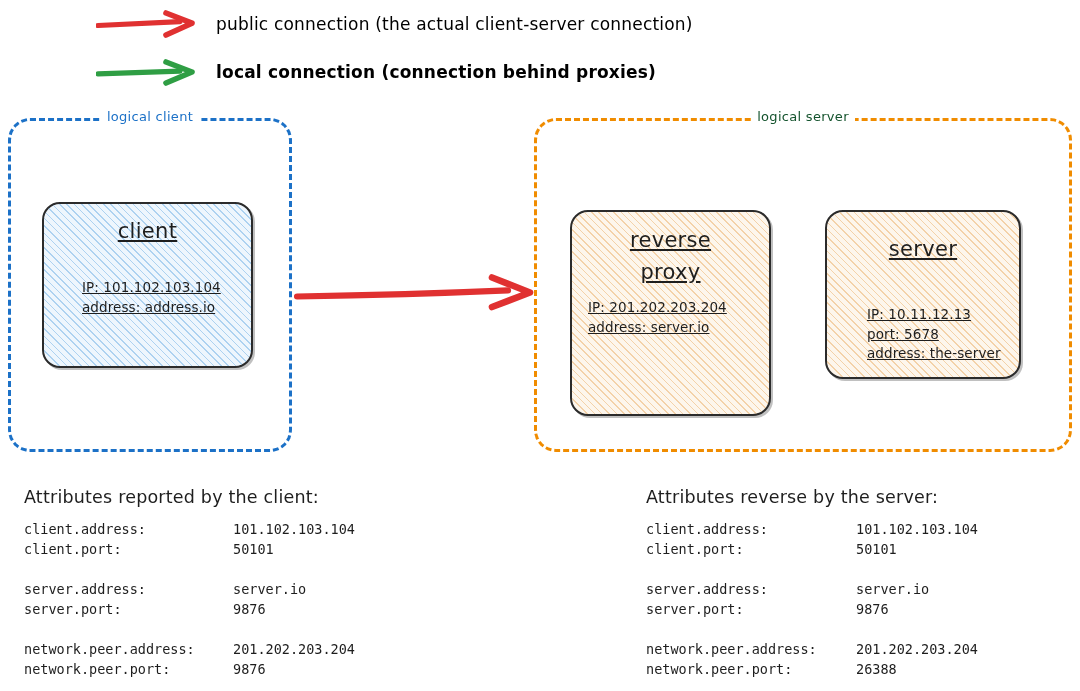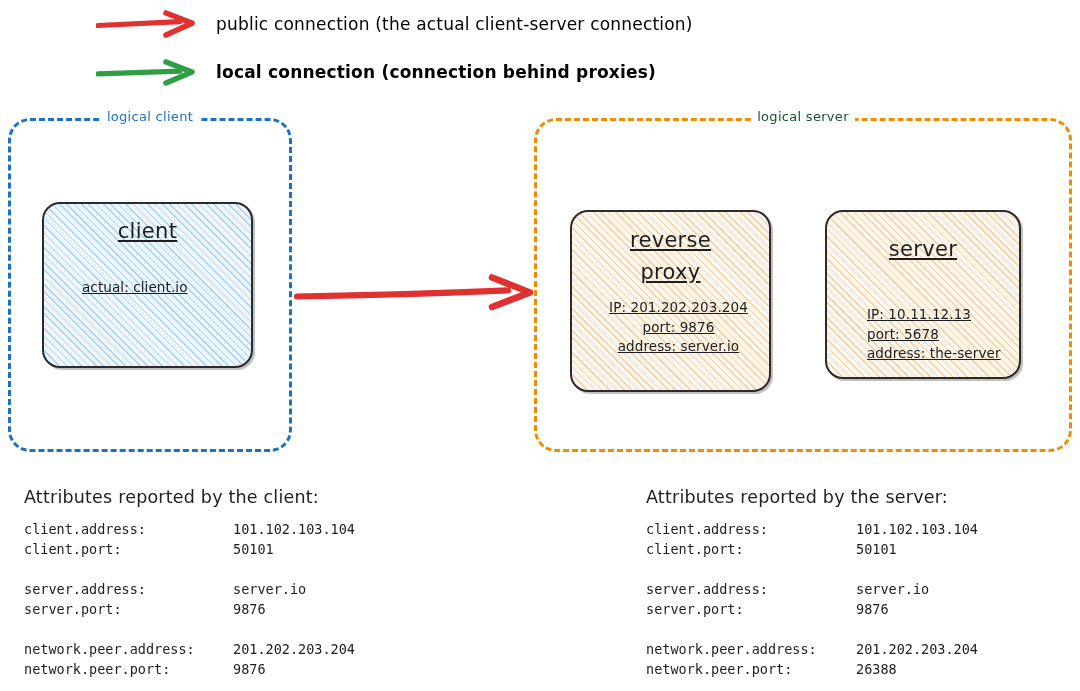--- a/index.html
+++ b/index.html
@@ -121,21 +121,21 @@
       rgba(120,180,230,0.55) 1.1px,
       rgba(255,255,255,0) 1.1px,
       rgba(255,255,255,0) 5.2px
     );
   }
 
   .node-proxy {
     left: 570px;
     top: 210px;
     width: 201px;
-    height: 182px;
+    height: 206px;
     background-color: #fdf6ec;
   }
   .node-server {
     left: 825px;
     top: 210px;
     width: 196px;
     height: 169px;
     background-color: #fdf6ec;
   }
   .node-proxy .node-hatch,
@@ -162,21 +162,21 @@
   .node-server .node-title { margin-top: 23px; }
 
   .node-lines {
     font-family: "DejaVu Sans", sans-serif;
     font-size: 13.5px;
     line-height: 19.5px;
     color: #1e1e1e;
     letter-spacing: 0.1px;
   }
   .node-client .node-lines { margin: 33px 0 0 38px; }
-  .node-proxy  .node-lines { margin: 12px 0 0 16px; text-align: center; }
+  .node-proxy  .node-lines { margin: 12px 0 0 16px; }
   .node-server .node-lines { margin: 12px 0 0 40px; }
   .node-lines div { white-space: nowrap; }
 
   
   .main-arrow {
     position: absolute;
     left: 294px;
     top: 272px;
     width: 244px;
     height: 46px;
@@ -237,42 +237,42 @@
 
   <div class="logical-box logical-client">
     <div class="logical-title">logical client</div>
   </div>
 
   <div class="node node-client">
     <div class="node-hatch"></div>
     <div class="node-inner">
       <div class="node-title">client</div>
       <div class="node-lines">
-        <div>actual: client.io</div>
+        <div>IP: 101.102.103.104</div>
+        <div>address: address.io</div>
       </div>
     </div>
   </div>
 
   <svg class="main-arrow" viewBox="0 0 244 46">
     <path d="M3,24.5 C60,23.6 140,21.6 214,18.4" stroke="#e03131" stroke-width="6.2" fill="none" stroke-linecap="round"></path>
     <path d="M198,5.5 L236,20.5 L198,35" stroke="#e03131" stroke-width="6.6" fill="none" stroke-linecap="round" stroke-linejoin="round"></path>
   </svg>
 
   <div class="logical-box logical-server">
     <div class="logical-title">logical server</div>
   </div>
 
   <div class="node node-proxy">
     <div class="node-hatch"></div>
     <div class="node-inner">
       <div class="node-title">reverse</div>
       <div class="node-title" style="margin-top:4px">proxy</div>
       <div class="node-lines">
         <div>IP: 201.202.203.204</div>
-        <div>port: 9876</div>
         <div>address: server.io</div>
       </div>
     </div>
   </div>
 
   <div class="node node-server">
     <div class="node-hatch"></div>
     <div class="node-inner">
       <div class="node-title">server</div>
       <div class="node-lines" style="margin-top:42px">
@@ -317,21 +317,21 @@
         </tr>
         <tr>
           <td class="attr-key">network.peer.port:</td>
           <td class="attr-val">9876</td>
         </tr>
       </tbody>
     </table>
   </div>
 
   <div class="attr-panel attr-panel-server">
-    <div class="attr-heading">Attributes reported by the server:</div>
+    <div class="attr-heading">Attributes reverse by the server:</div>
     <table class="attr-table">
       <tbody>
         <tr>
           <td class="attr-key">client.address:</td>
           <td class="attr-val">101.102.103.104</td>
         </tr>
         <tr>
           <td class="attr-key">client.port:</td>
           <td class="attr-val">50101</td>
         </tr>

